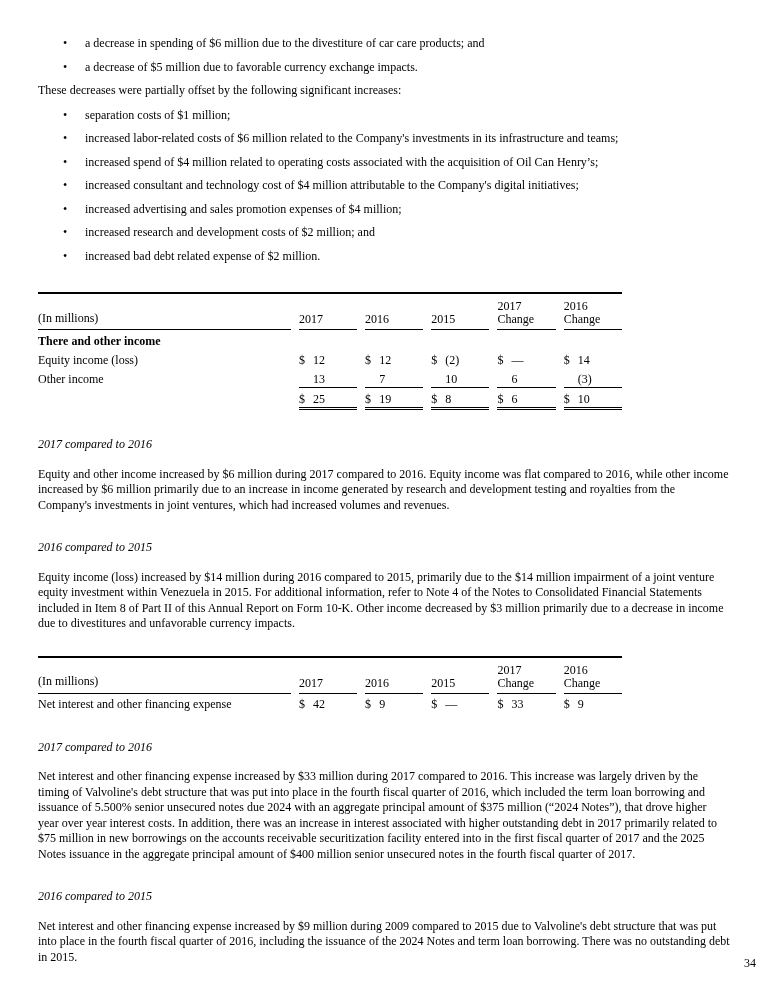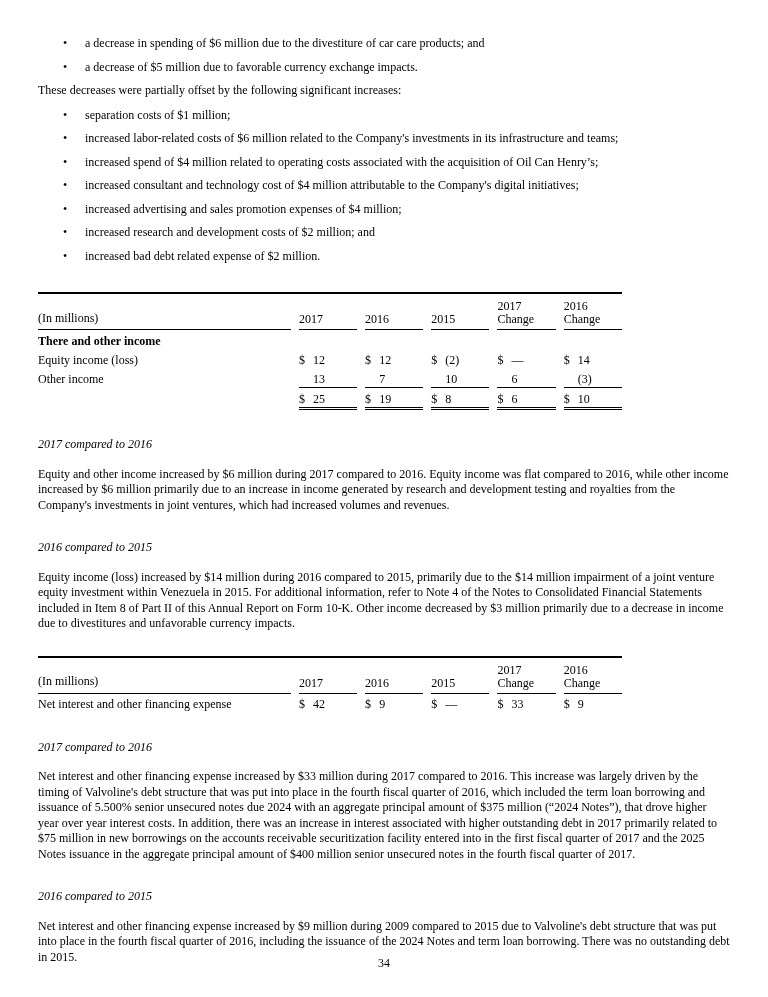--- a/index.html
+++ b/index.html
@@ -29,21 +29,21 @@
   .yr { text-align: left; font-weight: normal; line-height: 13px; }
   .lbl { text-align: left; }
   .cur { text-align: left; }
   .val { text-align: left; padding-right: 3px !important; }
   tr.datarow td { height: 19px; }
   tr.section td { height: 19px; font-weight: bold; }
   .bold { font-weight: normal; }
   .u  { border-bottom: 1px solid #000; }
   .dd { border-bottom: 3px double #000; }
 
-  .page-number { position: absolute; top: 956px; left: 0; right: 0; text-align: center; }
+  .page-number { position: absolute; top: 956px; left: 0; right: 12px; text-align: right; }
 </style>
 </head>
 <body>
 
 <div class="page">
 
   <div class="bullet-item">
     <span class="bullet-marker">•</span>
     <span class="bullet-text">a decrease in spending of $6 million due to the divestiture of car care products; and</span>
   </div>

